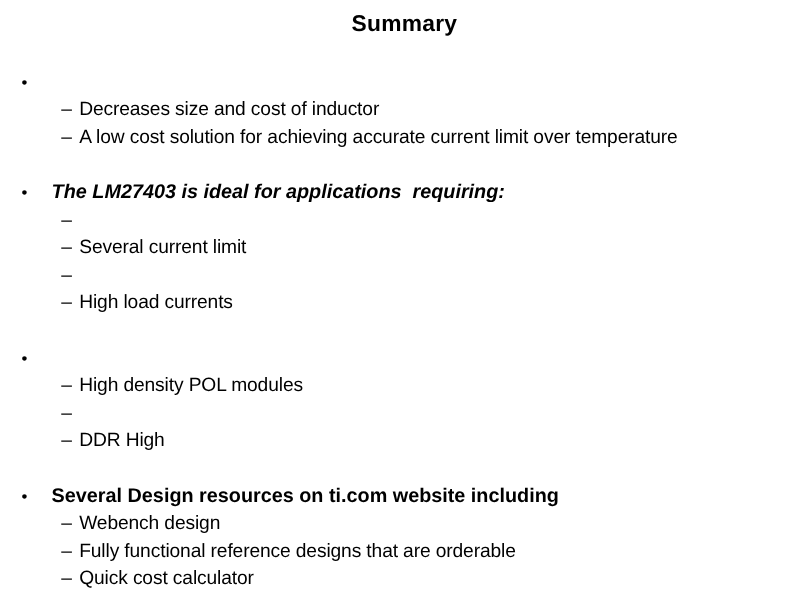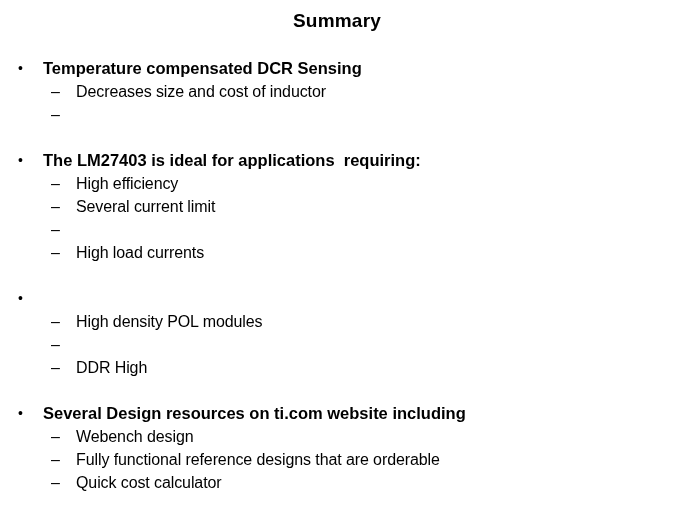--- a/index.html
+++ b/index.html
@@ -57,53 +57,52 @@
       line-height: 23px;
       white-space: nowrap;
     }
     .sub-dash {
       position: absolute;
       left: 51px;
       top: 0;
     }
     .sub-text {
       position: absolute;
-      left: 76px;
+      left: 66px;
       top: 0;
       letter-spacing: -0.1px;
     }
   </style>
 </head>
 <body>
 
 <div>
   <div class="slide-title">Summary</div>
 
   <div class="section" style="top:57px;">
     <div class="bullet-row">
       <span class="bullet-dot">•</span>
-      <span class="bullet-text">Temperature compensated DCR Sensing</span>
     </div>
     <div class="sub-row">
       <span class="sub-dash">–</span>
       <span class="sub-text">Decreases size and cost of inductor</span>
     </div>
     <div class="sub-row">
       <span class="sub-dash">–</span>
+      <span class="sub-text">A low cost solution for achieving accurate current limit over temperature</span>
     </div>
   </div>
 
   <div class="section" style="top:149px;">
     <div class="bullet-row">
       <span class="bullet-dot">•</span>
-      <span class="bullet-text" style="white-space:pre;">The LM27403 is ideal for applications  requiring:</span>
+      <span class="bullet-text" style="white-space:pre;font-style:italic;">The LM27403 is ideal for applications  requiring:</span>
     </div>
     <div class="sub-row">
       <span class="sub-dash">–</span>
-      <span class="sub-text">High efficiency</span>
     </div>
     <div class="sub-row">
       <span class="sub-dash">–</span>
       <span class="sub-text">Several current limit</span>
     </div>
     <div class="sub-row">
       <span class="sub-dash">–</span>
     </div>
     <div class="sub-row">
       <span class="sub-dash">–</span>

